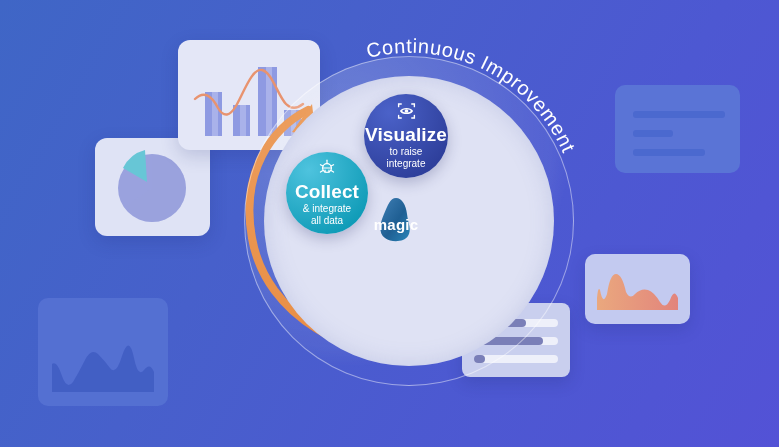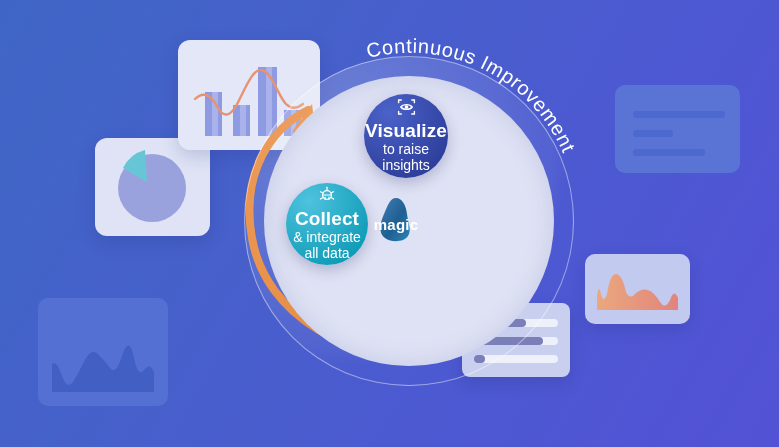--- a/index.html
+++ b/index.html
@@ -38,25 +38,25 @@
      background:radial-gradient(circle at 30% 25%, rgba(255,255,255,.22), rgba(255,255,255,.05) 62%, rgba(255,255,255,0) 68%);
      border:1px solid rgba(255,255,255,.45);box-sizing:border-box;}
   #ring-inner{position:absolute;left:20px;top:20px;width:290px;height:290px;border-radius:50%;
      background:#dfe2f4;box-shadow:inset 0 0 22px rgba(120,130,190,.25);}
 
   .node{position:absolute;border-radius:50%;color:#fff;text-align:center;
         display:flex;flex-direction:column;align-items:center;justify-content:center;
         box-shadow:0 5px 14px rgba(35,40,100,.25);}
   .node .ico{display:block;margin-bottom:1px;}
   .node .ttl{font-size:19px;font-weight:700;line-height:1.05;letter-spacing:.1px;}
-  .node .sub{font-size:14px;font-weight:400;line-height:1.12;margin-top:1px;}
+  .node .sub{font-size:10px;font-weight:400;line-height:1.12;margin-top:1px;}
 
   #node-visualize{left:120px;top:38px;width:84px;height:84px;
      background:radial-gradient(circle at 30% 22%, #4b62c9, #2e3f9b 78%);}
-  #node-collect{left:42px;top:127px;width:82px;height:82px;
+  #node-collect{left:42px;top:96px;width:82px;height:82px;
      background:radial-gradient(circle at 28% 22%, #4ec3de, #0f9bb7 80%);}
   #node-analyze{left:195px;top:108px;width:88px;height:88px;
      background:radial-gradient(circle at 30% 22%, #c12a86, #96115f 80%);}
   #node-optimize{left:72px;top:196px;width:86px;height:86px;
      background:radial-gradient(circle at 30% 22%, #f1943f, #e1692c 82%);}
   #node-act{left:166px;top:198px;width:84px;height:84px;
      background:radial-gradient(circle at 30% 22%, #a97bf2, #7b42e8 82%);}
 
   #magic-logo{position:absolute;left:131px;top:140px;width:42px;height:48px;}
   #magic-logo .wm{position:absolute;left:0;top:0;width:100%;height:100%;
@@ -147,21 +147,21 @@
     <div class="node" id="node-visualize">
       <span class="ico">
         <svg width="21" height="18" viewBox="0 0 24 20" fill="none" stroke="#fff" stroke-width="1.6" stroke-linecap="round">
           <path d="M3,5 L3,2 L6,2 M18,2 L21,2 L21,5 M21,15 L21,18 L18,18 M6,18 L3,18 L3,15"></path>
           <path d="M5.5,10 C8,6.4 16,6.4 18.5,10 C16,13.6 8,13.6 5.5,10 Z"></path>
           <circle cx="12" cy="10" r="2.1" fill="#fff" stroke="none"></circle>
         </svg>
       </span>
       <span class="ttl">Visualize</span>
       <span class="sub">to raise</span>
-      <span class="sub">insights</span>
+      <span class="sub">integrate</span>
     </div>
 
     <div class="node" id="node-collect">
       <span class="ico">
         <svg width="20" height="18" viewBox="0 0 24 22" fill="none" stroke="#fff" stroke-width="1.5" stroke-linecap="round">
           <path d="M12,1.5 L12,5"></path>
           <circle cx="12" cy="11" r="5.4"></circle>
           <path d="M6.6,11 L17.4,11"></path>
           <path d="M4,7 L7.2,8.6 M20,7 L16.8,8.6 M4,16 L7.6,13.8 M20,16 L16.4,13.8"></path>
           <path d="M9.6,13.6 L9.6,16.4 M14.4,13.6 L14.4,16.4"></path>

